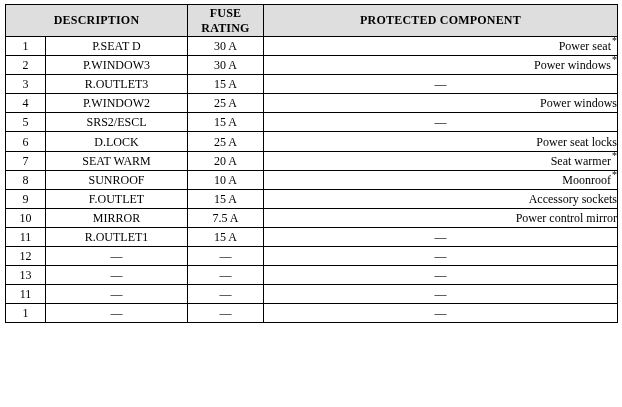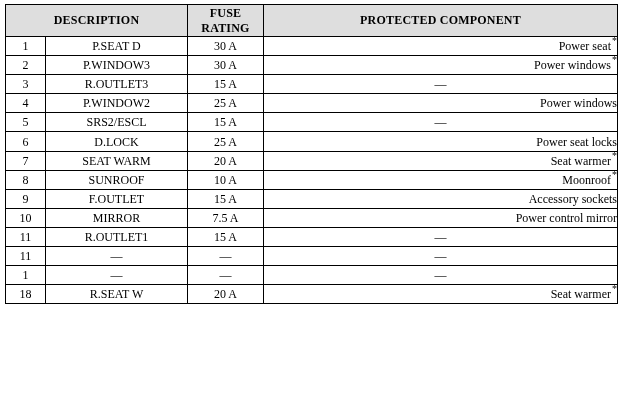--- a/index.html
+++ b/index.html
@@ -135,32 +135,38 @@
           <td class="c">7.5 A</td>
           <td class="l">Power control mirror</td>
         </tr>
         <tr>
           <td class="c">11</td>
           <td class="c">R.OUTLET1</td>
           <td class="c">15 A</td>
           <td class="c">—</td>
         </tr>
         <tr>
+          <td class="c">12</td>
+          <td class="c">—</td>
+          <td class="c">—</td>
+          <td class="c">—</td>
+        </tr>
+        <tr>
+          <td class="c">13</td>
+          <td class="c">—</td>
+          <td class="c">—</td>
+          <td class="c">—</td>
+        </tr>
+        <tr>
           <td class="c">11</td>
           <td class="c">—</td>
           <td class="c">—</td>
           <td class="c">—</td>
         </tr>
         <tr>
           <td class="c">1</td>
           <td class="c">—</td>
           <td class="c">—</td>
           <td class="c">—</td>
         </tr>
-        <tr>
-          <td class="c">18</td>
-          <td class="c">R.SEAT W</td>
-          <td class="c">20 A</td>
-          <td class="l">Seat warmer<sup class="star">*</sup></td>
-        </tr>
       </tbody>
   </table>
 </div>
 
 </body></html>

